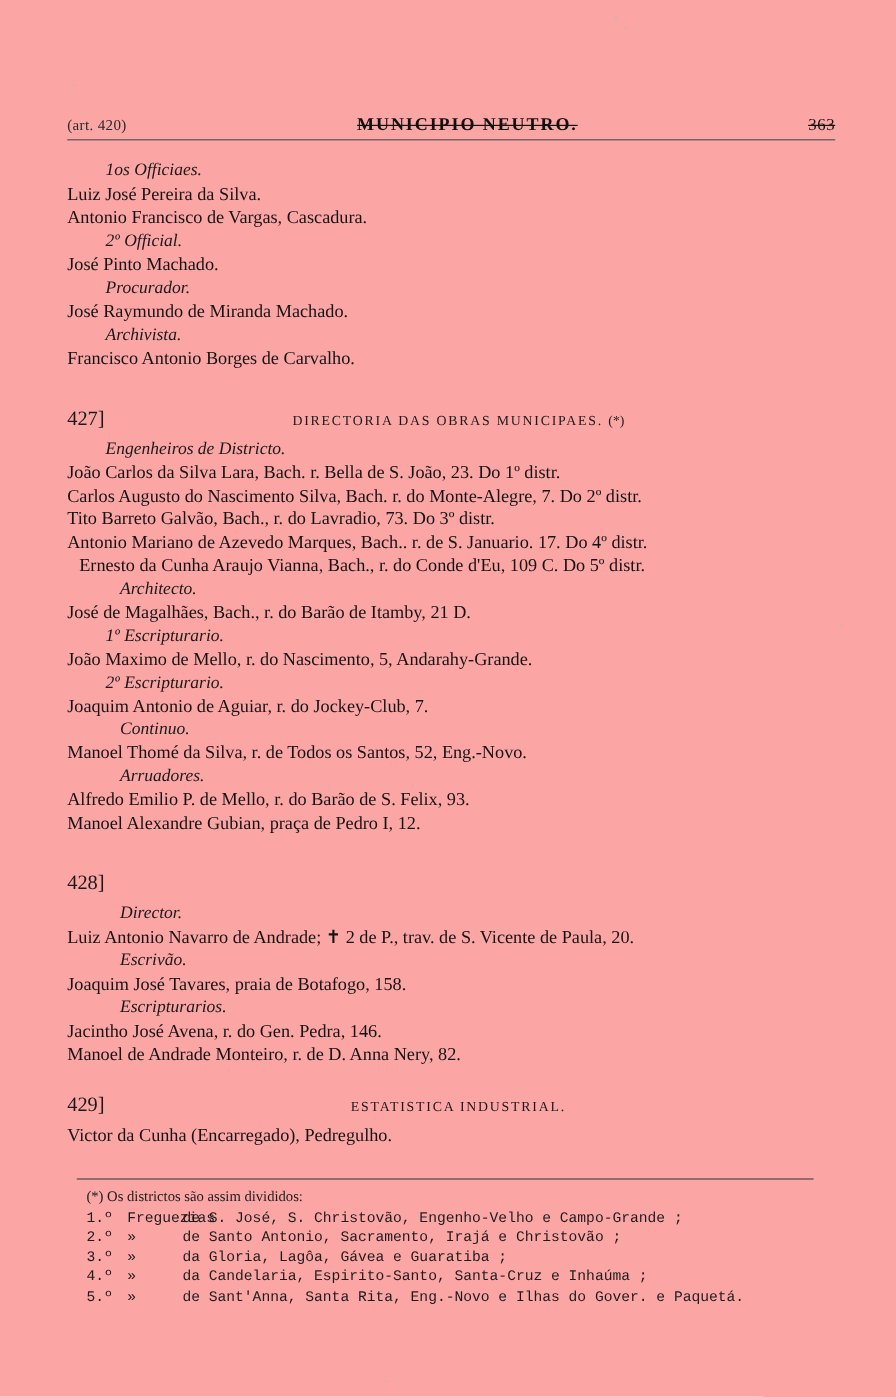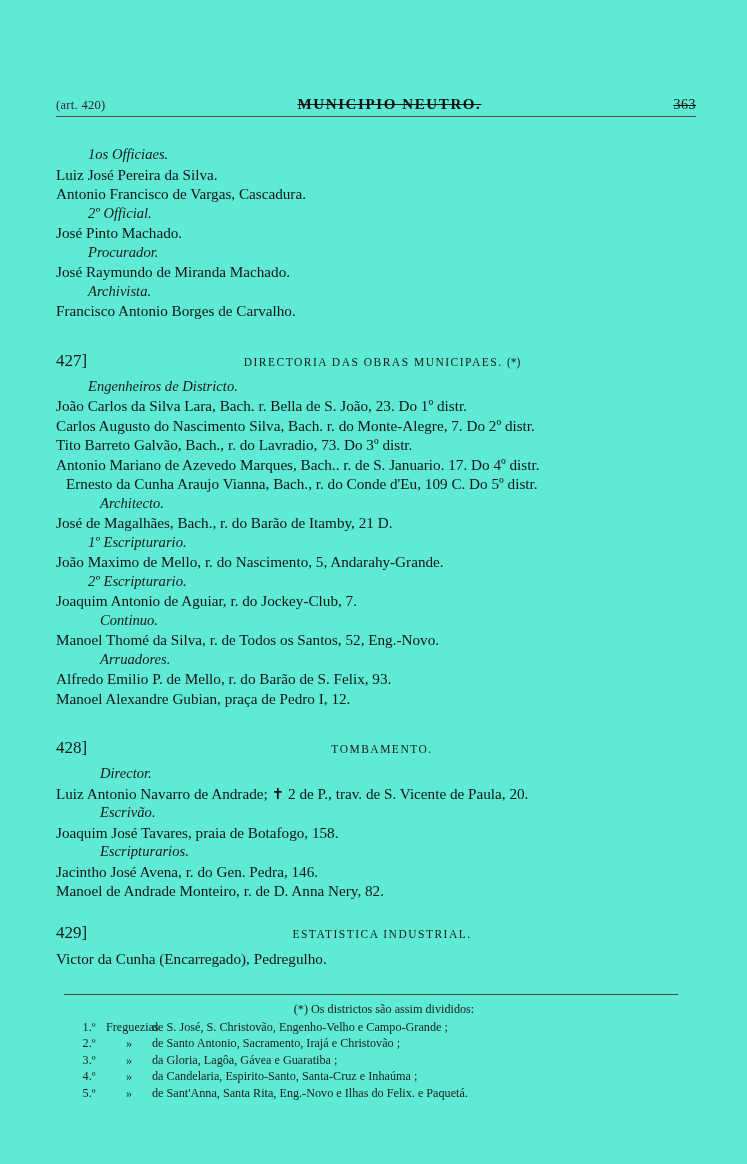--- a/index.html
+++ b/index.html
@@ -13,21 +13,21 @@
     font-family: "Liberation Serif", serif;
     color: #1a1a1a;
     position: relative;
     overflow: hidden;
   }
   .page {
     position: absolute;
     left: 0; top: 0;
     width: 747px;
     height: 1164px;
-    background: #5eead4;
+    background: #fca5a5;
   }
   
   .speck {
     position: absolute;
     background: #b9b9b4;
     border-radius: 50%;
     opacity: .55;
   }
   .content {
     position: absolute;
@@ -64,21 +64,21 @@
     text-decoration: line-through;
     text-decoration-thickness: 1px;
     color: #111;
   }
   .hdr-rule {
     border-top: 1px solid #555;
     margin-top: 1px;
     width: 100%;
   }
   
-  .block { margin-top: 28px; }
+  .block { margin-top: 16px; }
   .line {
     font-size: 15.2px;
     line-height: 19.5px;
     white-space: nowrap;
     color: #141414;
   }
   .sub {
     font-style: italic;
     font-size: 14.6px;
     line-height: 19.5px;
@@ -116,24 +116,23 @@
     width: 96%;
     margin-left: 8px;
   }
   .footnote {
     margin-top: 6px;
     margin-left: 16px;
     font-size: 12.2px;
     line-height: 16.5px;
     font-family: "Liberation Serif", serif;
     color: #1c1c1c;
-    text-align: center;
   }
   .fn-intro { margin-bottom: 1px; white-space: nowrap; }
-  .fn-row { display: flex; white-space: nowrap; }
+  .fn-row { display: flex; white-space: nowrap; font-family: Liberation Mono, monospace; }
   .fn-n { width: 34px; flex: 0 0 34px; }
   .fn-g { width: 46px; flex: 0 0 46px; }
 </style>
 </head>
 <body>
 
 <div class="page">
 
   <div class="speck" style="left:512px; top:14px; width:3px; height:3px;"></div>
   <div class="speck" style="left:520px; top:22px; width:2px; height:2px;"></div>
@@ -185,21 +184,20 @@
       <div class="line">Joaquim Antonio de Aguiar, r. do Jockey-Club, 7.</div>
       <div class="sub deep">Continuo.</div>
       <div class="line">Manoel Thomé da Silva, r. de Todos os Santos, 52, Eng.-Novo.</div>
       <div class="sub deep">Arruadores.</div>
       <div class="line">Alfredo Emilio P. de Mello, r. do Barão de S. Felix, 93.</div>
       <div class="line">Manoel Alexandre Gubian, praça de Pedro I, 12.</div>
     </div>
 
     <div class="sec">
       <span class="sec-num">428]</span>
-      <span class="sec-title">TOMBAMENTO.</span>
     </div>
 
     <div>
       <div class="sub deep">Director.</div>
       <div class="line">Luiz Antonio Navarro de Andrade; ✝ 2 de P., trav. de S. Vicente de Paula, 20.</div>
       <div class="sub deep">Escrivão.</div>
       <div class="line">Joaquim José Tavares, praia de Botafogo, 158.</div>
       <div class="sub deep">Escripturarios.</div>
       <div class="line">Jacintho José Avena, r. do Gen. Pedra, 146.</div>
       <div class="line">Manoel de Andrade Monteiro, r. de D. Anna Nery, 82.</div>
@@ -233,18 +231,18 @@
         <span>da Gloria, Lagôa, Gávea e Guaratiba ;</span>
       </div>
       <div class="fn-row">
         <span class="fn-n">4.º</span>
         <span class="fn-g">»</span>
         <span>da Candelaria, Espirito-Santo, Santa-Cruz e Inhaúma ;</span>
       </div>
       <div class="fn-row">
         <span class="fn-n">5.º</span>
         <span class="fn-g">»</span>
-        <span>de Sant'Anna, Santa Rita, Eng.-Novo e Ilhas do Felix. e Paquetá.</span>
+        <span>de Sant'Anna, Santa Rita, Eng.-Novo e Ilhas do Gover. e Paquetá.</span>
       </div>
     </div>
 
   </div>
 </div>
 
 </body></html>

